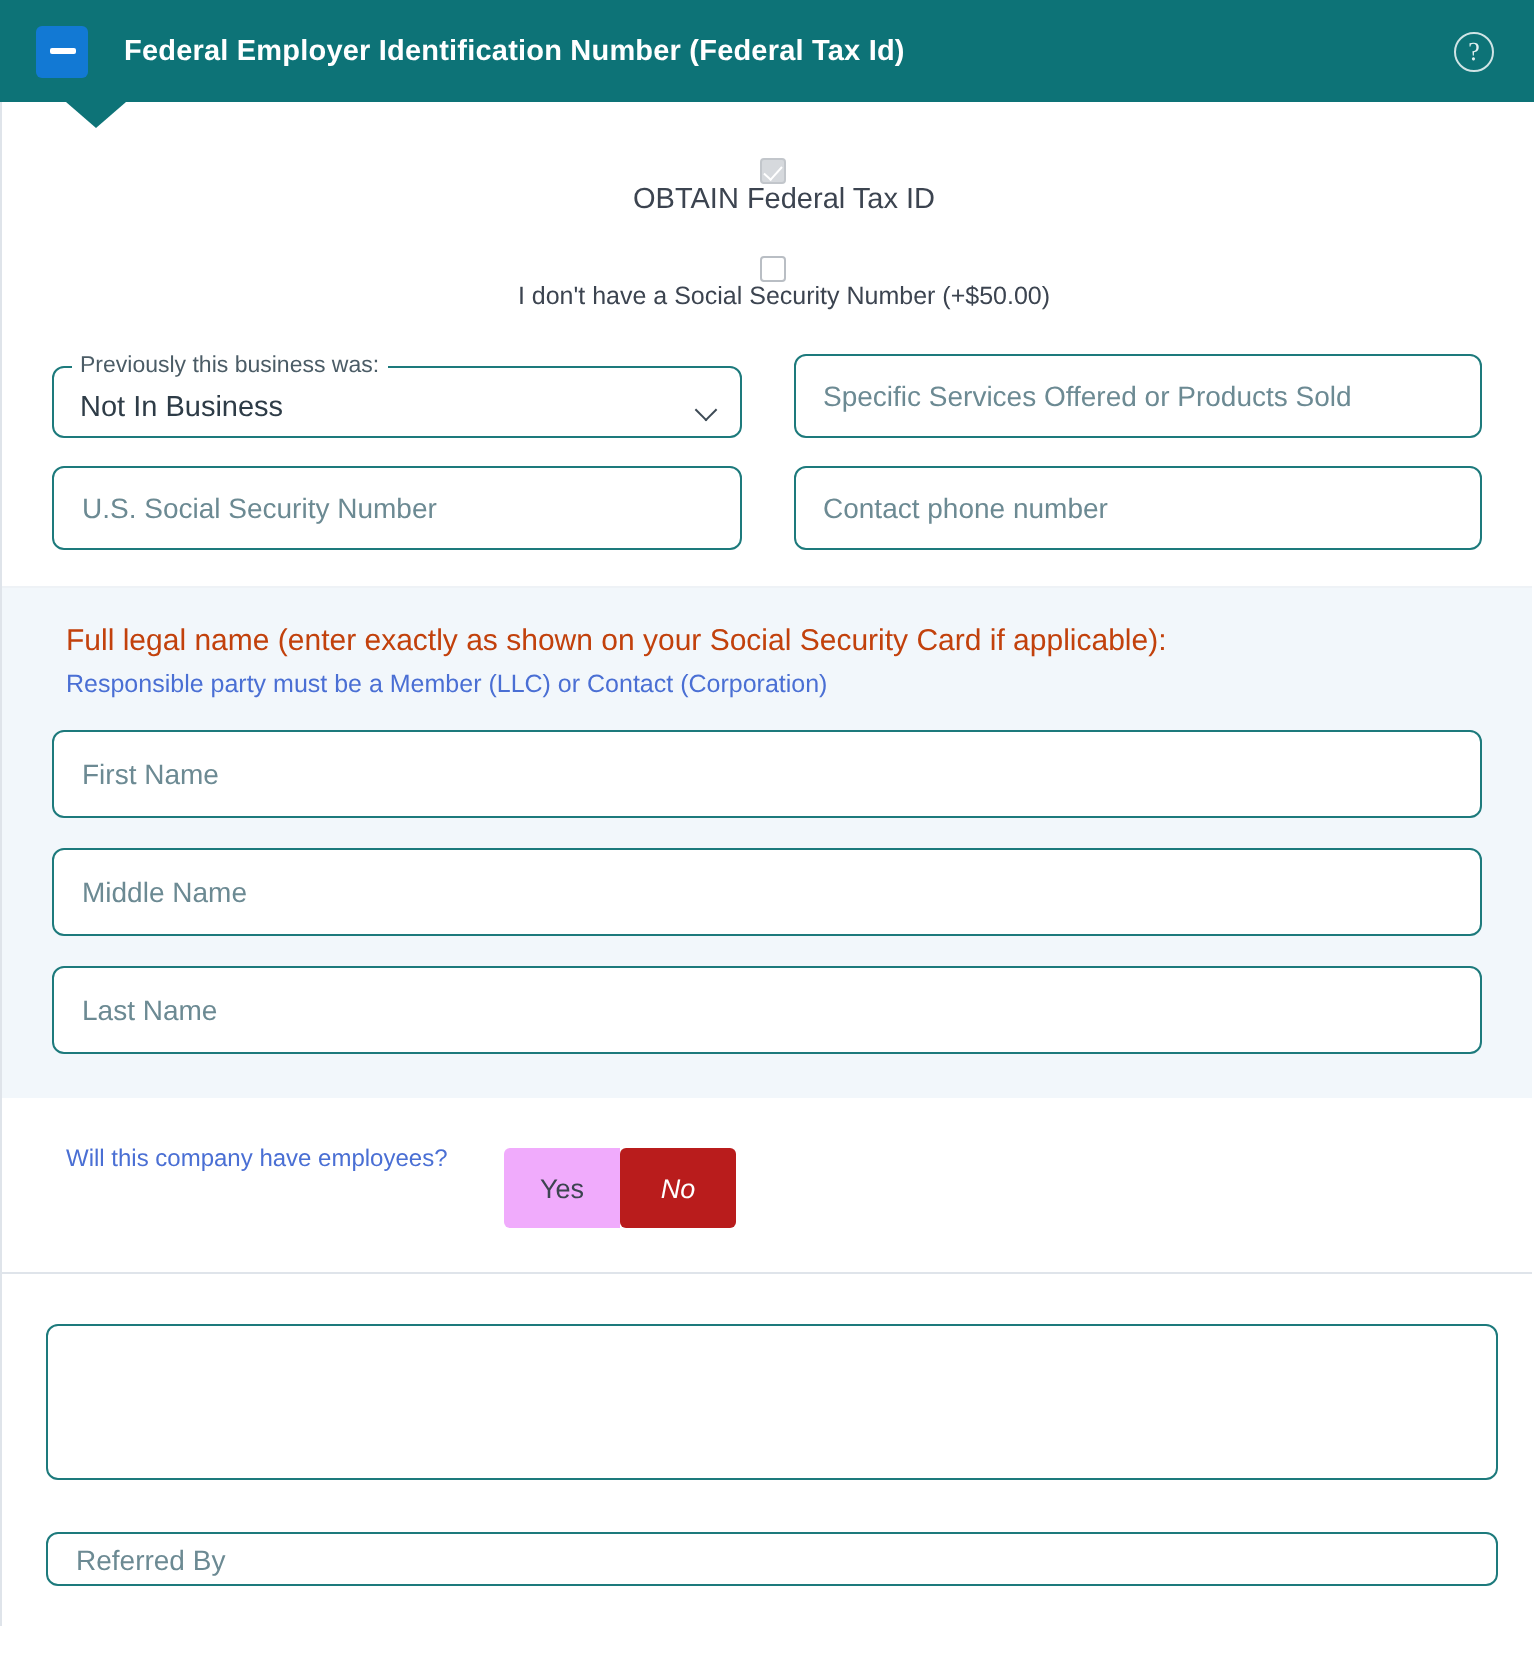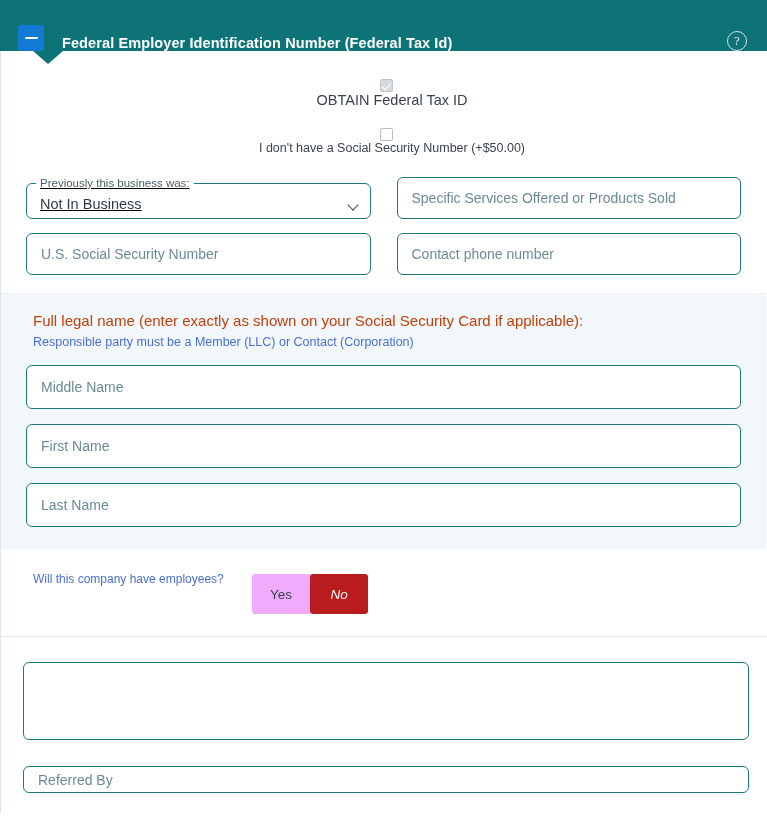--- a/index.html
+++ b/index.html
@@ -20,21 +20,21 @@
     width: 767px;
     position: relative;
     background: #ffffff;
   }
 
   
   .section-header {
     height: 51px;
     background: #0d7377;
     display: flex;
-    align-items: flex-end;
+    align-items: center;
     padding: 0 20px 0 18px;
     position: relative;
   }
   .collapse-btn {
     width: 26px;
     height: 26px;
     background: #1279d4;
     border: none;
     border-radius: 3px;
     display: flex;
@@ -169,21 +169,20 @@
   .field-set {
     position: relative;
     border: 1px solid #1d7a7c;
     border-radius: 6px;
     height: 42px;
     padding: 0;
     margin: 0;
     display: flex;
     align-items: center;
     background: #ffffff;
-    text-decoration: underline;
   }
   .field-set legend {
     font-size: 11.5px;
     color: #4b5c66;
     padding: 0 4px;
     margin-left: 9px;
   }
   .field-select {
     border: none;
     background: transparent;
@@ -351,24 +350,24 @@
         </div>
       </div>
 
     </div>
 
     <div class="block-highlight">
       <div class="legal-title">Full legal name (enter exactly as shown on your Social Security Card if applicable):</div>
       <div class="legal-sub">Responsible party must be a Member (LLC) or Contact (Corporation)</div>
 
       <div class="name-field">
+        <input class="tinput" type="text" placeholder="First Name" style="">
+      </div>
+      <div class="name-field">
         <input class="tinput" type="text" placeholder="Middle Name" style="">
-      </div>
-      <div class="name-field">
-        <input class="tinput" type="text" placeholder="First Name" style="">
       </div>
       <div class="name-field">
         <input class="tinput" type="text" placeholder="Last Name" style="">
       </div>
     </div>
 
     <div class="block-employees">
       <div class="q-label">Will this company have employees?</div>
       <div class="toggle-group">
         <button class="toggle-btn yes">Yes</button>

